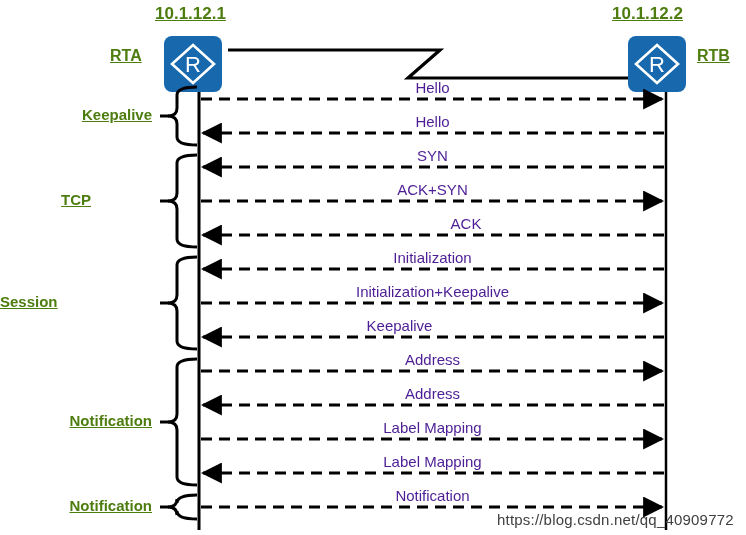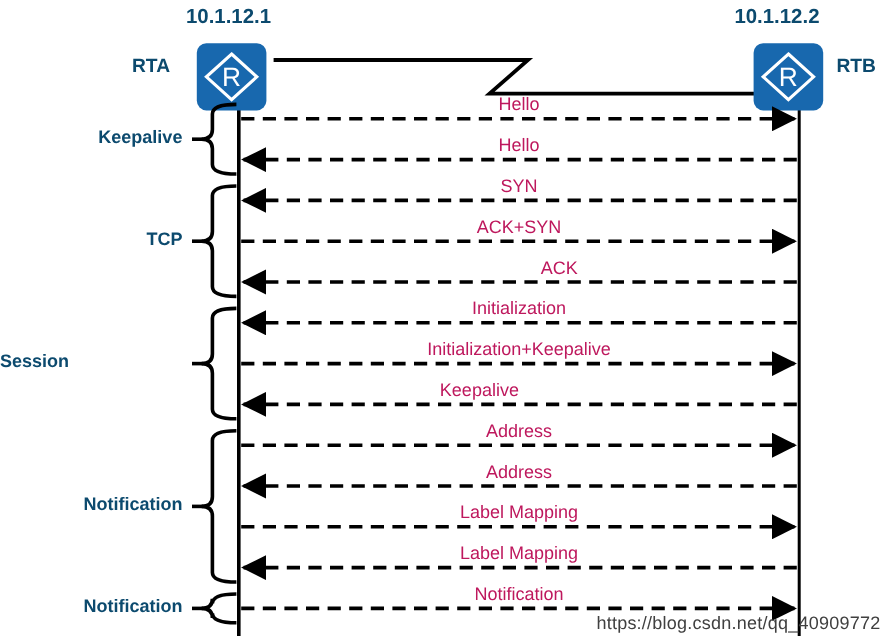--- a/index.html
+++ b/index.html
@@ -18,31 +18,32 @@
     overflow: hidden;
   }
   #diagram-svg {
     position: absolute;
     left: 0;
     top: 0;
   }
   .ip-label, .node-label, .phase-label {
     position: absolute;
     font-weight: bold;
-    color: #0c4a6e;
+    color: #4d7c0f;
     white-space: nowrap;
     font-family: "Liberation Sans", sans-serif;
+    text-decoration: underline;
   }
   .ip-label { font-size: 17px; }
   .node-label { font-size: 16px; }
   .phase-label { font-size: 15px; }
   .msg-label {
     position: absolute;
     font-size: 15px;
-    color: #be185d;
+    color: #4c1d95;
     white-space: nowrap;
     text-align: center;
     font-family: "Liberation Sans", sans-serif;
   }
   .watermark {
     position: absolute;
     font-size: 15px;
     color: #404040;
     white-space: nowrap;
     letter-spacing: 0.2px;
@@ -116,21 +117,21 @@
   </svg>
 
   <div class="ip-label" style="left:155px; top:4px;">10.1.12.1</div>
   <div class="ip-label" style="left:612px; top:4px;">10.1.12.2</div>
 
   <div class="node-label" style="left:110px; top:47px;">RTA</div>
   <div class="node-label" style="left:697px; top:47px;">RTB</div>
 
   <div id="phase-labels-layer">
       <div class="phase-label" style="left: 0px; width: 152px; text-align: right; top: 106px;">Keepalive</div>
-      <div class="phase-label" style="left: 0px; width: 152px; text-align: right; top: 191px;">TCP</div>
+      <div class="phase-label" style="left: 0px; width: 152px; text-align: center; top: 191px;">TCP</div>
       <div class="phase-label" style="left: 0px; width: 152px; text-align: left; top: 293px;">Session</div>
       <div class="phase-label" style="left: 0px; width: 152px; text-align: right; top: 412px;">Notification</div>
       <div class="phase-label" style="left: 0px; width: 152px; text-align: right; top: 497px;">Notification</div>
     </div>
   <div id="msg-labels-layer">
       <div class="msg-label" style="left: 199px; width: 467px; top: 79px;">Hello</div>
       <div class="msg-label" style="left: 199px; width: 467px; top: 113px;">Hello</div>
       <div class="msg-label" style="left: 199px; width: 467px; top: 147px;">SYN</div>
       <div class="msg-label" style="left: 199px; width: 467px; top: 181px;">ACK+SYN</div>
       <div class="msg-label" style="left: 199px; width: 534px; top: 215px;">ACK</div>

